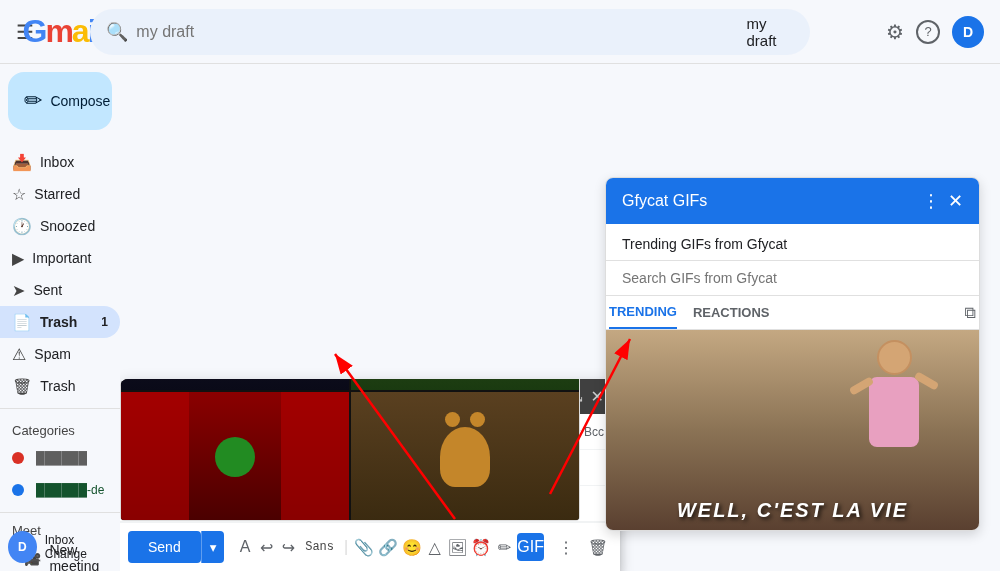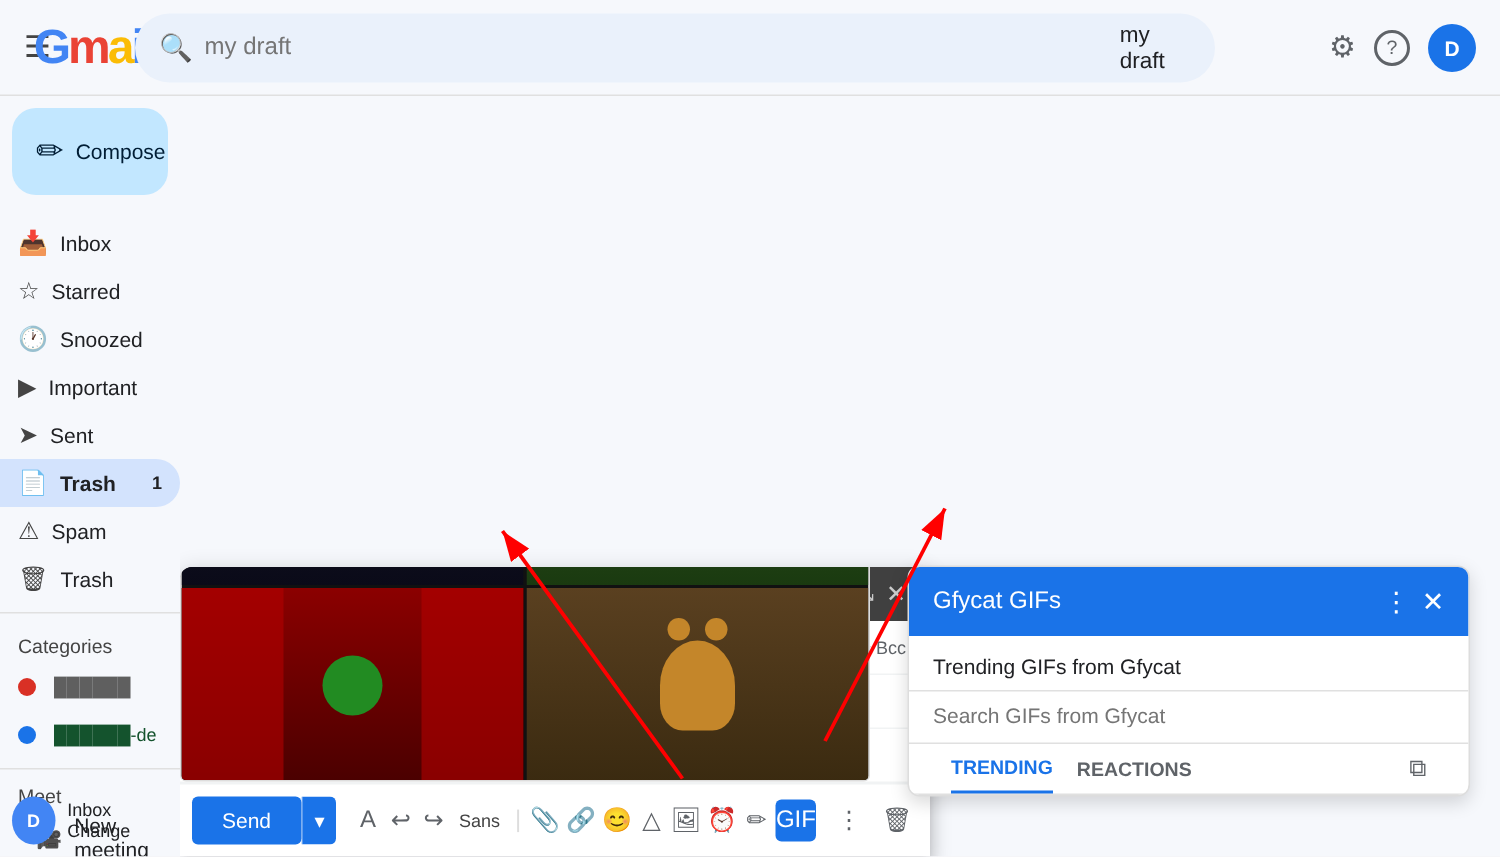--- a/index.html
+++ b/index.html
@@ -60,21 +60,21 @@
 
     
     .gfycat-panel { position: absolute; right: 20px; bottom: 40px; width: 375px; background: white; border: 1px solid #ddd; border-radius: 8px; box-shadow: 0 4px 12px rgba(0,0,0,0.15); z-index: 30; overflow: hidden; }
     .gfycat-header { background: #1a73e8; color: white; padding: 12px 16px; display: flex; align-items: center; font-size: 16px; font-weight: 500; }
     .gfycat-header-title { flex: 1; }
     .gfycat-header-actions { display: flex; gap: 8px; align-items: center; }
     .gfycat-header-dot { font-size: 18px; cursor: pointer; }
     .gfycat-trending-label { padding: 12px 16px 8px 16px; font-size: 14px; color: #202124; border-bottom: 1px solid #e0e0e0; }
     .gfycat-search { padding: 8px 16px; border-bottom: 1px solid #e0e0e0; }
     .gfycat-search input { width: 100%; border: none; outline: none; font-size: 14px; color: #5f6368; }
-    .gfycat-tabs { display: flex; padding: 0 28px; border-bottom: 1px solid #e0e0e0; gap: 16px; align-items: center; }
+    .gfycat-tabs { display: flex; padding: 0 3px; border-bottom: 1px solid #e0e0e0; gap: 16px; align-items: center; }
     .gfycat-tab { font-size: 13px; font-weight: bold; padding: 8px 0; cursor: pointer; color: #5f6368; }
     .gfycat-tab.active { color: #1a73e8; border-bottom: 2px solid #1a73e8; }
     .gfycat-gif-area { height: 200px; overflow: hidden; position: relative; }
 
     
     .arrow-overlay { position: absolute; top: 0; left: 0; width: 100%; height: 100%; pointer-events: none; z-index: 50; }
 
     
     .avatar-bottom { width: 32px; height: 32px; border-radius: 50%; background: #4285f4; display: flex; align-items: center; justify-content: center; color: white; font-size: 12px; font-weight: bold; }
     .bottom-bar { position: absolute; bottom: 0; left: 0; width: 120px; display: flex; align-items: center; padding: 8px; gap: 8px; }
@@ -248,21 +248,21 @@
       </div>
 
       <div class="compose-toolbar">
         <div class="send-group">
           <button class="send-btn">Send</button>
           <button class="send-dropdown">▾</button>
         </div>
         <span class="toolbar-icon" title="Formatting">A</span>
         <span class="toolbar-icon">↩</span>
         <span class="toolbar-icon">↪</span>
-        <span style="font-size:12px; color:#444; margin: 0 4px;">Sans</span>
+        <span style="font-size:12px; color:#444; margin: 0 4px; font-family: Liberation Mono, monospace;">Sans</span>
         <span style="color:#ddd; margin: 0 2px;">|</span>
         <span class="toolbar-icon">📎</span>
         <span class="toolbar-icon">🔗</span>
         <span class="toolbar-icon">😊</span>
         <span class="toolbar-icon">△</span>
         <span class="toolbar-icon">🖼</span>
         <span class="toolbar-icon">⏰</span>
         <span class="toolbar-icon">✏</span>
         <span class="toolbar-icon gif-active">GIF</span>
         <div class="toolbar-spacer"></div>
@@ -287,20 +287,35 @@
       <div class="gfycat-search">
         <input type="text" style="width: 100%; border: none; outline: none; font-size: 14px; color: rgb(95, 99, 104);" placeholder="Search GIFs from Gfycat">
       </div>
 
       <div class="gfycat-tabs">
         <span class="gfycat-tab active">TRENDING</span>
         <span class="gfycat-tab">REACTIONS</span>
         <span style="margin-left:auto; cursor:pointer; color:#5f6368;">⧉</span>
       </div>
 
+      <div class="gfycat-gif-area">
+
+        <div style="width:100%; height:100%; background:linear-gradient(180deg, #c4a882 0%, #8b7355 50%, #5a4030 100%); display:flex; flex-direction:column; align-items:center; justify-content:flex-end; padding:8px; position:relative;">
+
+          <div style="position:absolute; top:10px; right:60px; display:flex; flex-direction:column; align-items:center;">
+            <div style="width:35px; height:35px; background:#d4a574; border-radius:50%; border:2px solid #c49060;"></div>
+            <div style="width:50px; height:70px; background:#e8a0c0; border-radius:8px; margin-top:2px; position:relative;">
+
+              <div style="position:absolute; left:-20px; top:5px; width:25px; height:8px; background:#d4a574; border-radius:4px; transform:rotate(-30deg);"></div>
+              <div style="position:absolute; right:-20px; top:0px; width:25px; height:8px; background:#d4a574; border-radius:4px; transform:rotate(30deg);"></div>
+            </div>
+          </div>
+          <div style="font-size:20px; font-weight:900; color:white; text-shadow: 2px 2px 4px rgba(0,0,0,0.8); font-style:italic; letter-spacing:2px; text-align:center;">WELL, C'EST LA VIE</div>
+        </div>
+      </div>
     </div>
 
     <svg class="arrow-overlay" viewBox="0 0 880 507" preserveAspectRatio="none" style="position:absolute; top:0; left:0; width:100%; height:100%; pointer-events:none; z-index:100;">
 
       <defs>
         <marker id="arrowhead1" markerWidth="8" markerHeight="6" refX="8" refY="3" orient="auto">
           <polygon points="0 0, 8 3, 0 6" fill="red"></polygon>
         </marker>
         <marker id="arrowhead2" markerWidth="8" markerHeight="6" refX="8" refY="3" orient="auto">
           <polygon points="0 0, 8 3, 0 6" fill="red"></polygon>

